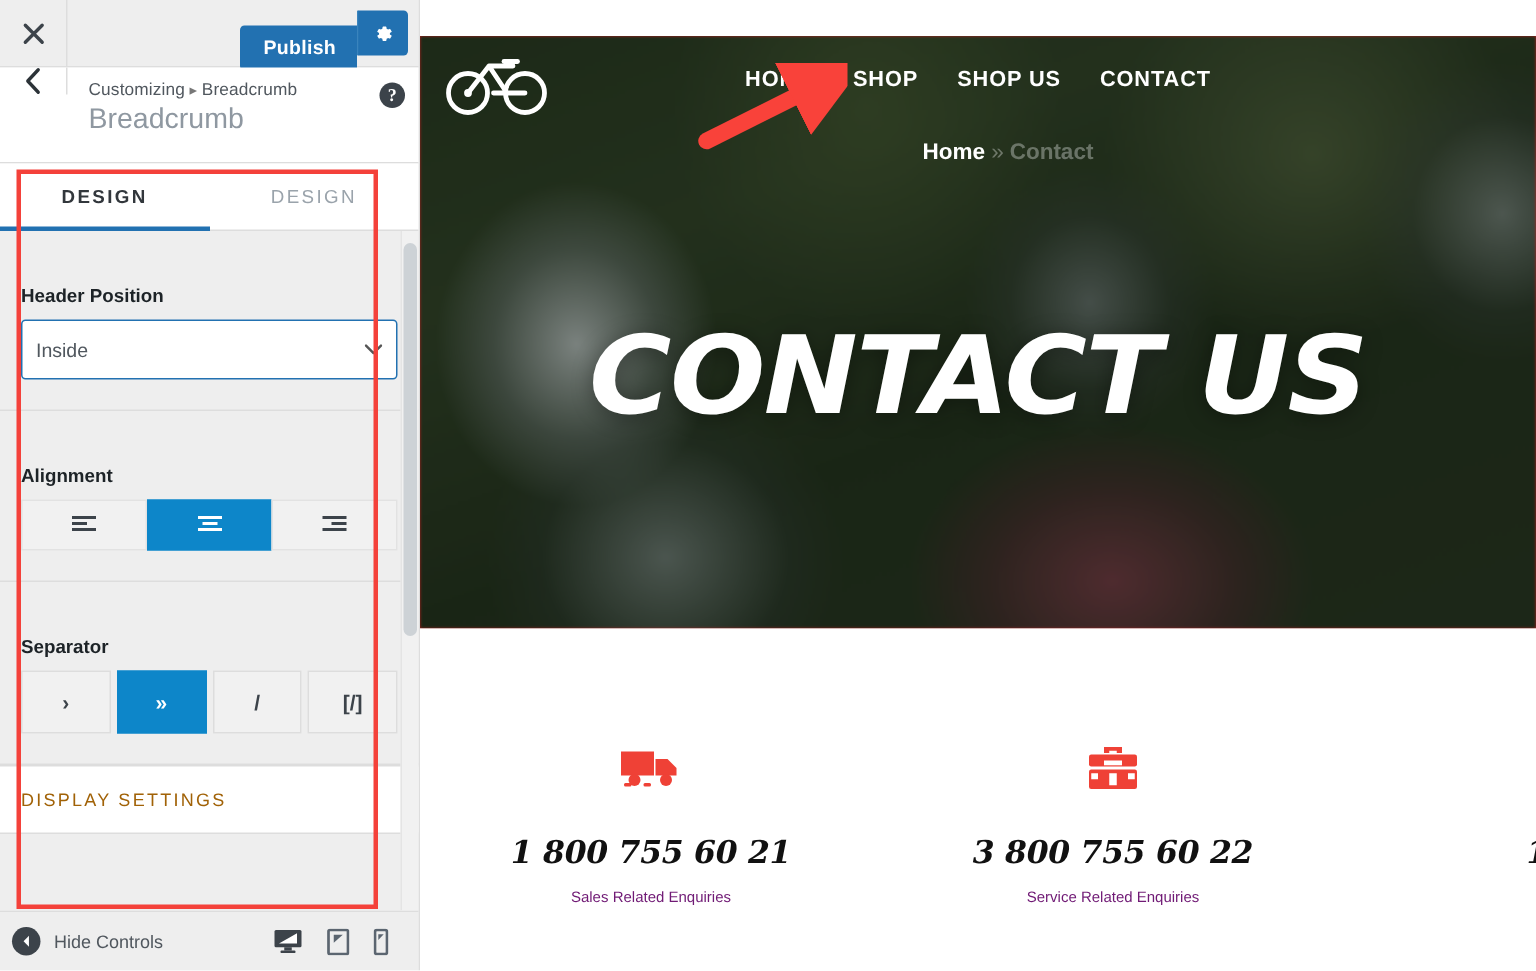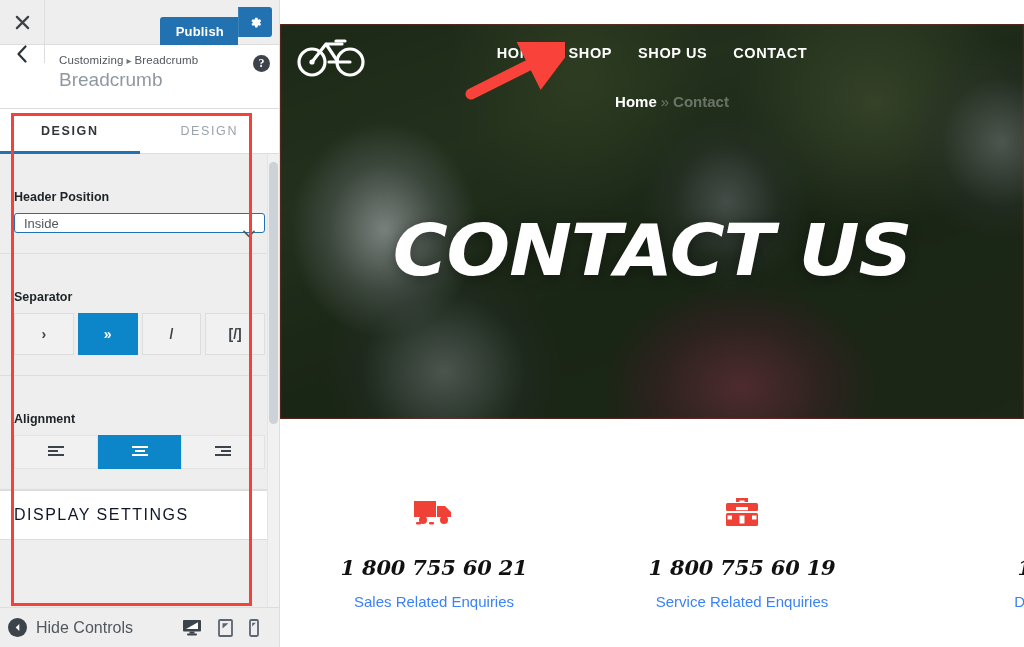--- a/index.html
+++ b/index.html
@@ -140,21 +140,21 @@
     background: #eee;
     padding: 36px 14px 20px 14px;
     border-bottom: 1px solid #ddd;
   }
   .ctrl-label {
     font-size: 12.5px; color: #1d2327;
     font-weight: bold; margin-bottom: 9px;
   }
   .select-wrap { position: relative; }
   select.ctrl-select {
-    width: 100%; height: 20px;
+    width: 100%; height: 40px;
     border: 1px solid #2271b1;
     border-radius: 3px;
     background: #fff; color: #50575e;
     font-size: 13px;
     padding: 0 28px 0 9px;
     appearance: none; -webkit-appearance: none;
     font-family: "Liberation Sans", sans-serif;
     cursor: pointer;
     outline: none;
   }
@@ -190,22 +190,22 @@
     cursor: pointer;
   }
   .align-btn.active { background: #0d86c9; border-color: #0d86c9; }
   .align-btn svg { display: block; }
 
   .accordion-row {
     background: #fff;
     border-top: 1px solid #ddd;
     border-bottom: 1px solid #ddd;
     padding: 15px 14px;
-    font-size: 16px; letter-spacing: 1.5px;
-    color: #0f172a; cursor: pointer;
+    font-size: 12px; letter-spacing: 1.5px;
+    color: #a16207; cursor: pointer;
   }
 
   
   .sb-track {
     position: absolute; top: 0; right: 0; width: 12px; bottom: 0;
     background: #f1f1f1; border-left: 1px solid #e4e4e4;
   }
   .sb-thumb {
     position: absolute; right: 1px; top: 8px;
     width: 9px; height: 262px;
@@ -223,21 +223,21 @@
   .hide-controls {
     display: flex; align-items: center; gap: 9px;
     cursor: pointer; flex: 1 1 auto;
   }
   .hc-circle {
     width: 19px; height: 19px; border-radius: 50%;
     background: #3c434a; color: #fff;
     display: flex; align-items: center; justify-content: center;
   }
   .hc-circle svg { width: 9px; height: 9px; fill: #fff; }
-  .hc-label { font-size: 16px; color: #50575e; }
+  .hc-label { font-size: 12px; color: #50575e; }
   .device-btns { display: flex; gap: 16px; padding-right: 10px; }
   .dev-btn { cursor: pointer; display: flex; align-items: center; }
   .dev-btn svg { display: block; }
 
   
   .preview {
     flex: 1 1 auto;
     position: relative;
     height: 647px;
     background: #fff;
@@ -335,21 +335,21 @@
     padding: 0 10px;
   }
   .card-icon { height: 46px; margin-bottom: 20px; display: flex; align-items: center; justify-content: center; }
   .card-icon svg { display: block; }
   .card-phone {
     font-size: 21px; font-weight: bold; font-style: italic;
     color: #111; letter-spacing: -.2px;
     font-family: "DejaVu Serif", serif;
     margin-bottom: 13px; white-space: nowrap;
   }
-  .card-desc { font-size: 15px; color: #3b82f6; white-space: nowrap; }
+  .card-desc { font-size: 10px; color: #701a75; white-space: nowrap; }
 </style>
 </head>
 <body>
 
 <div class="screen">
 
   <div class="sidebar">
 
     <div class="cust-topbar">
       <div class="close-btn">
@@ -395,30 +395,20 @@
         <div class="ctrl-label">Header Position</div>
         <div class="select-wrap">
           <select class="ctrl-select">
             <option>Inside</option>
           </select>
           <span class="select-caret">
             <svg viewBox="0 0 12 8">
                 <path d="M1 1.4 L6 6.4 L11 1.4" stroke="#555" stroke-width="1.6" fill="none" stroke-linecap="round" stroke-linejoin="round"></path>
               </svg>
           </span>
-        </div>
-      </div>
-
-      <div class="ctrl-block">
-        <div class="ctrl-label">Separator</div>
-        <div class="btn-group">
-          <div class="seg-btn">›</div>
-          <div class="seg-btn active">»</div>
-          <div class="seg-btn">/</div>
-          <div class="seg-btn">[/]</div>
         </div>
       </div>
 
       <div class="ctrl-block">
         <div class="ctrl-label">Alignment</div>
         <div class="align-group">
           <div class="align-btn">
             <svg width="18" height="14" viewBox="0 0 18 14">
               <rect x="1" y="1" width="16" height="2" fill="#3c434a"></rect>
               <rect x="1" y="5" width="10" height="2" fill="#3c434a"></rect>
@@ -435,20 +425,30 @@
           <div class="align-btn">
             <svg width="18" height="14" viewBox="0 0 18 14">
               <rect x="1" y="1" width="16" height="2" fill="#3c434a"></rect>
               <rect x="7" y="5" width="10" height="2" fill="#3c434a"></rect>
               <rect x="1" y="9" width="16" height="2" fill="#3c434a"></rect>
             </svg>
           </div>
         </div>
       </div>
 
+      <div class="ctrl-block">
+        <div class="ctrl-label">Separator</div>
+        <div class="btn-group">
+          <div class="seg-btn">›</div>
+          <div class="seg-btn active">»</div>
+          <div class="seg-btn">/</div>
+          <div class="seg-btn">[/]</div>
+        </div>
+      </div>
+
       <div class="accordion-row">DISPLAY SETTINGS</div>
 
       <div class="sb-track">
         <div class="sb-thumb"></div>
       </div>
     </div>
 
     <div class="cust-footer">
       <div class="hide-controls">
         <span class="hc-circle">
@@ -547,21 +547,21 @@
           <svg width="40" height="36" viewBox="0 0 40 36">
             <path d="M14 4 h12 v4 h-3.5 V6.5 h-5 V8 H14 z" fill="#ef4136"></path>
             <rect x="4" y="9" width="32" height="8" rx="1.5" fill="#ef4136"></rect>
             <rect x="4" y="19" width="32" height="13" rx="1.5" fill="#ef4136"></rect>
             <rect x="14" y="13" width="12" height="3.2" fill="#fff"></rect>
             <rect x="17.5" y="21.5" width="5" height="8" fill="#fff"></rect>
             <rect x="5.5" y="21.5" width="4.5" height="4" fill="#fff"></rect>
             <rect x="30" y="21.5" width="4.5" height="4" fill="#fff"></rect>
           </svg>
         </div>
-        <div class="card-phone">1 800 755 60 19</div>
+        <div class="card-phone">3 800 755 60 22</div>
         <div class="card-desc">Service Related Enquiries</div>
       </div>
 
       <div class="card">
         <div class="card-icon"></div>
         <div class="card-phone">1 800</div>
         <div class="card-desc">Dealership </div>
       </div>
 
     </div>

